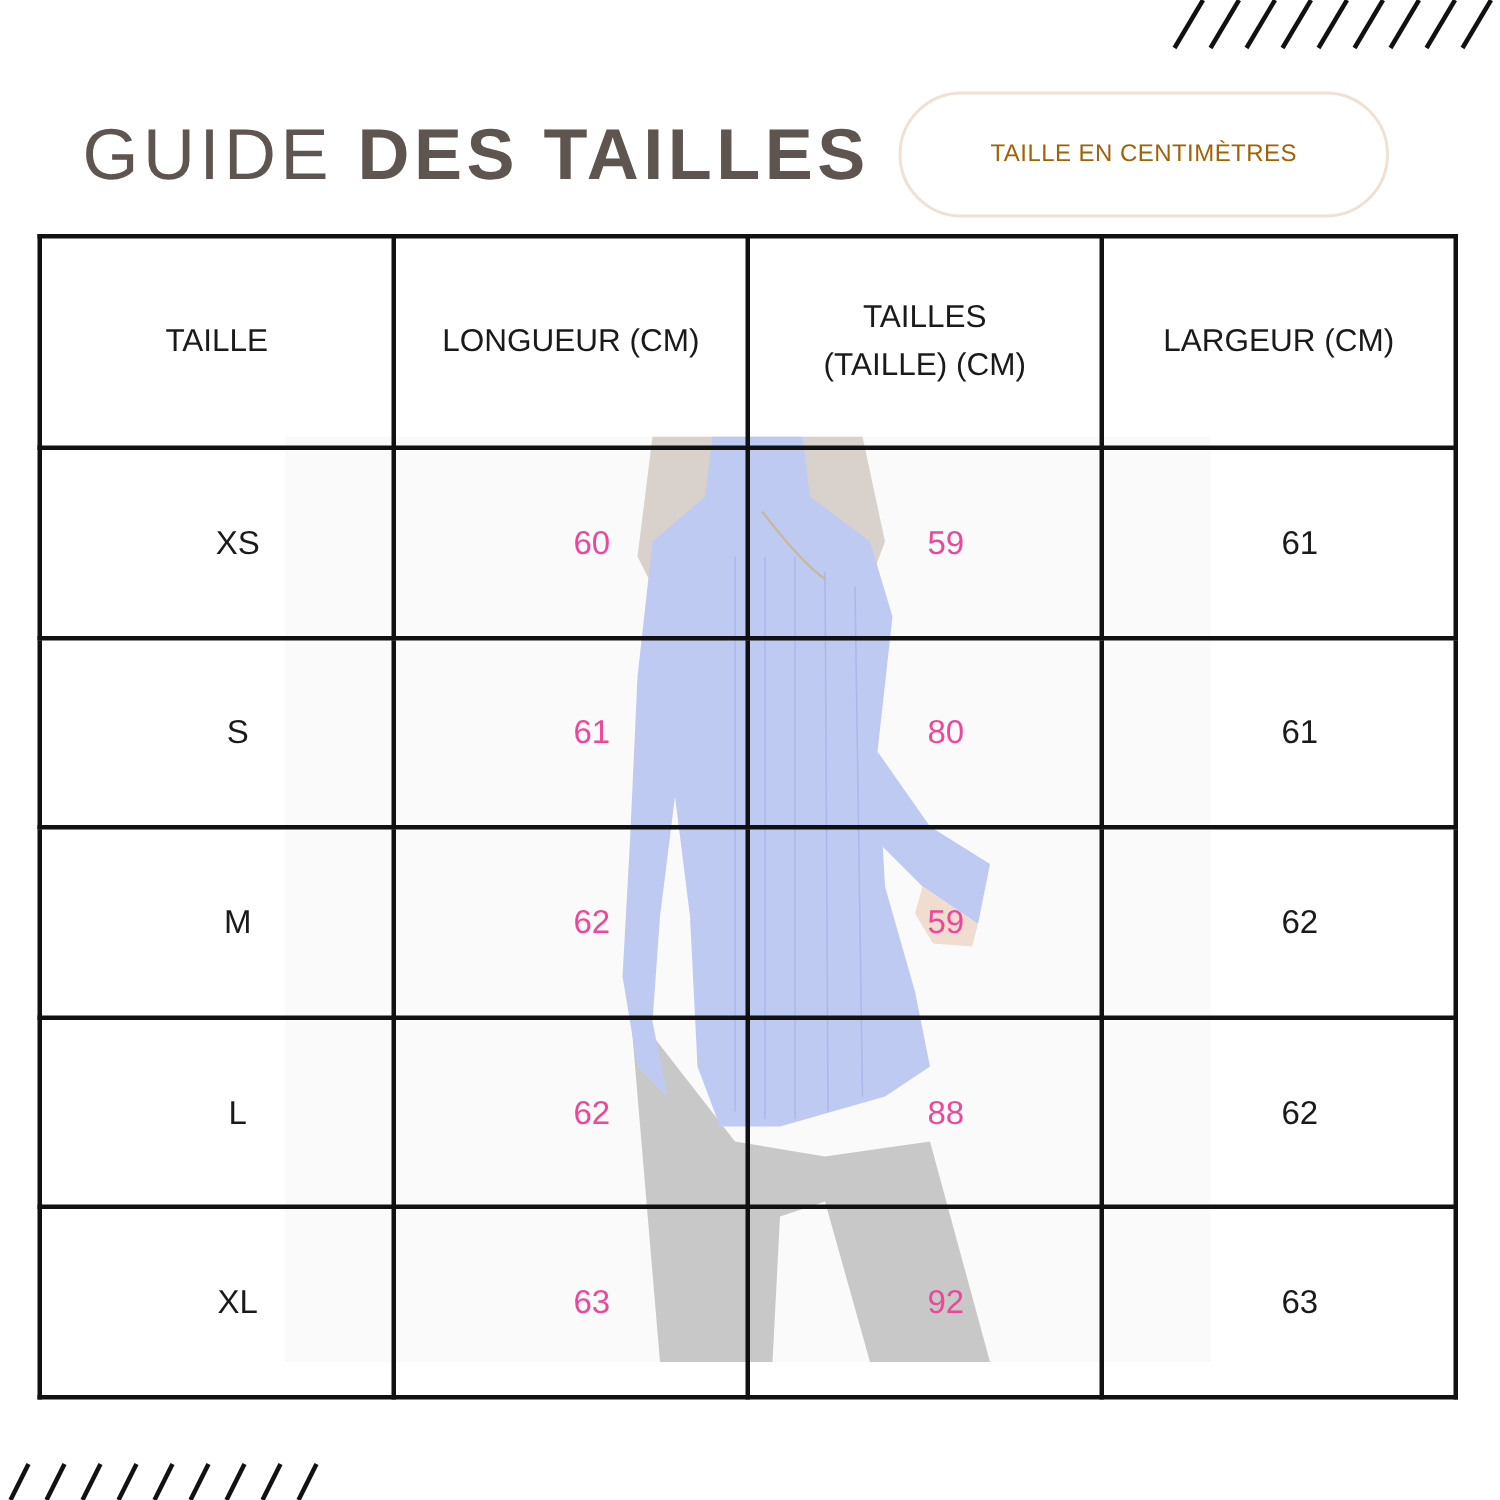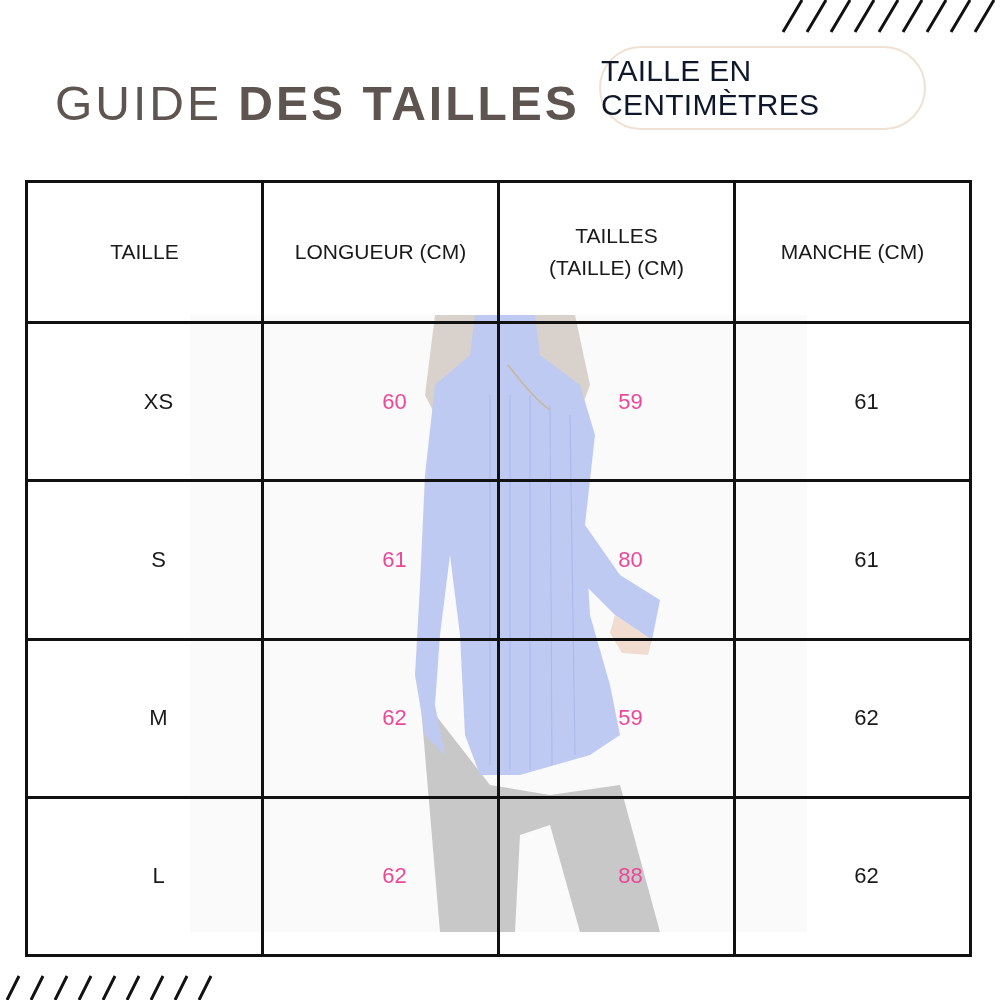--- a/index.html
+++ b/index.html
@@ -14,27 +14,27 @@
 
   .title {
     position: absolute; left: 55px; top: 76px;
     font-size: 48px; letter-spacing: 3px; color: #5e5550;
     white-space: nowrap;
   }
   .title .light { font-weight: 400; }
   .title .bold { font-weight: 700; }
 
   .unit-pill {
-    position: absolute; left: 599px; top: 46px; width: 327px; height: 84px;
+    position: absolute; left: 599px; top: 61px; width: 327px; height: 84px;
     border: 2px solid #efe1d3; border-radius: 44px; box-sizing: border-box;
     display: flex; align-items: center; justify-content: center;
-    font-size: 30px; color: #0f172a; letter-spacing: 0.3px;
+    font-size: 16px; color: #a16207; letter-spacing: 0.3px;
   }
 
-  .table-wrap { position: absolute; left: 25px; top: 180px; width: 947px; height: 777px; }
+  .table-wrap { position: absolute; left: 25px; top: 156px; width: 947px; height: 777px; }
   .bg-figure {
     position: absolute; left: 165px; top: 135px; width: 617px; height: 617px;
     background: #fafafa; z-index: 0;
   }
   .bg-figure svg { width: 100%; height: 100%; display: block; }
 
   table.size-table {
     position: relative; z-index: 1;
     width: 947px; height: 777px;
     border-collapse: collapse; table-layout: fixed;
@@ -119,21 +119,21 @@
 
   <table class="size-table">
     <thead>
       <tr>
         <th><span>TAILLE</span></th>
         <th><span>LONGUEUR (CM)</span></th>
         <th>
           <span>TAILLES</span><br>
           <span>(TAILLE) (CM)</span>
         </th>
-        <th><span>MANCHE (CM)</span></th>
+        <th><span>LARGEUR (CM)</span></th>
       </tr>
     </thead>
     <tbody>
       <tr>
         <td>XS</td>
         <td class="num">60</td>
         <td class="num">59</td>
         <td>61</td>
       </tr>
       <tr>
@@ -147,15 +147,21 @@
         <td class="num">62</td>
         <td class="num">59</td>
         <td>62</td>
       </tr>
       <tr>
         <td>L</td>
         <td class="num">62</td>
         <td class="num">88</td>
         <td>62</td>
       </tr>
+      <tr>
+        <td>XL</td>
+        <td class="num">63</td>
+        <td class="num">92</td>
+        <td>63</td>
+      </tr>
     </tbody>
   </table>
 </div>
 
 </body></html>

